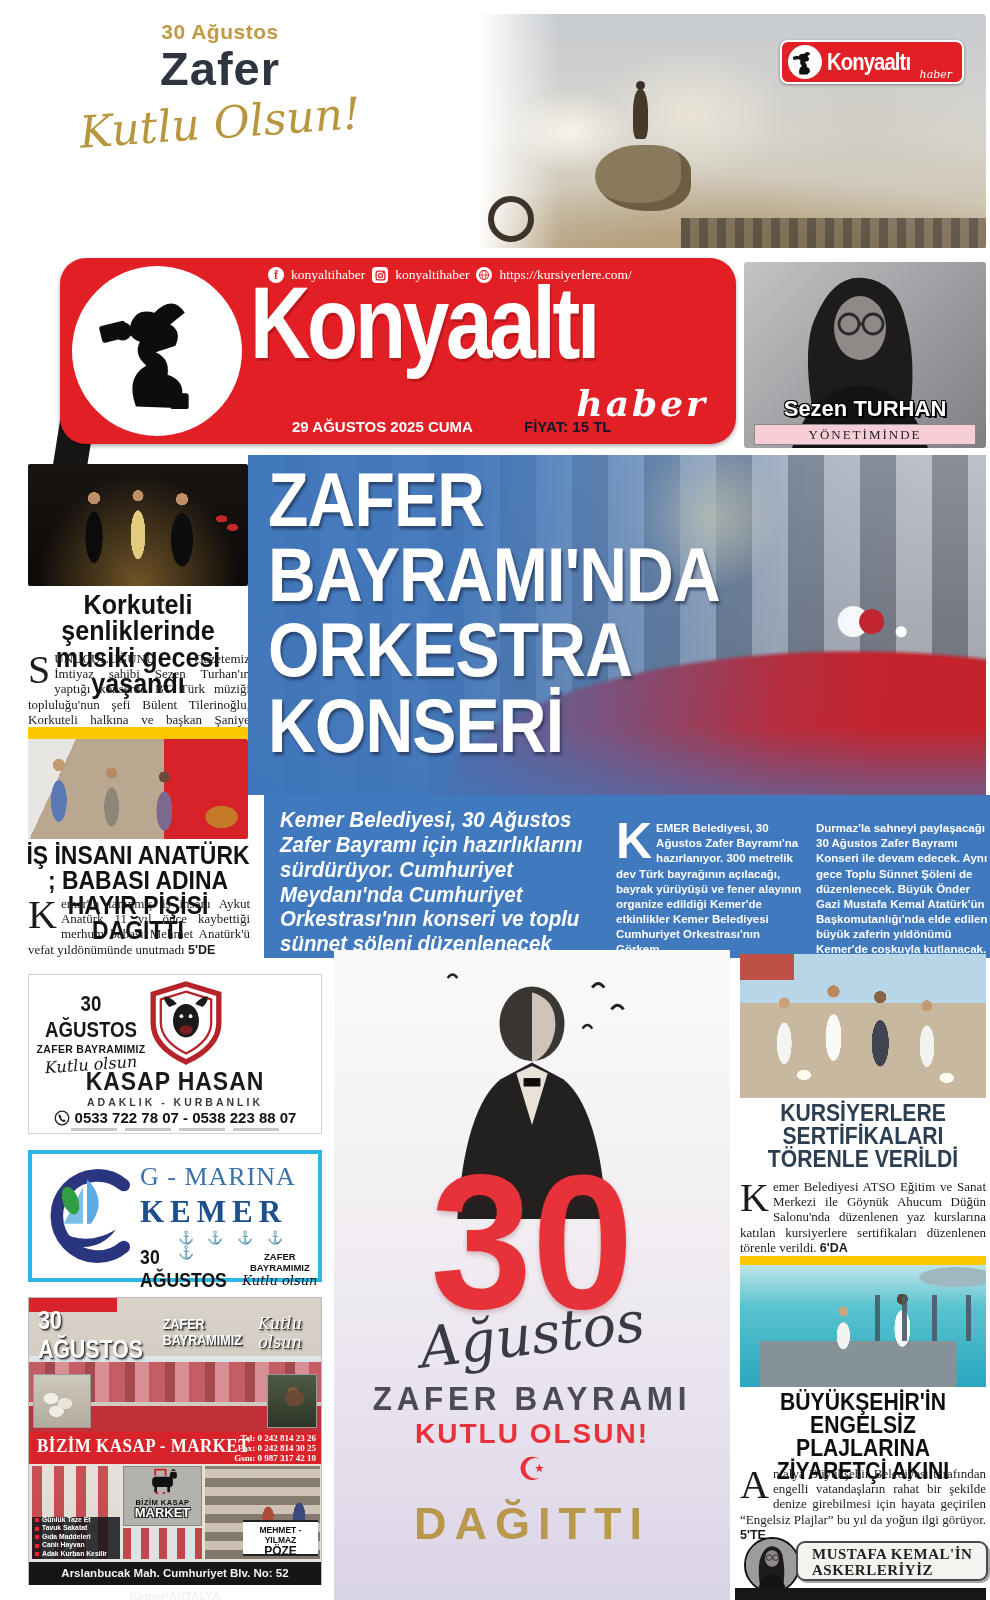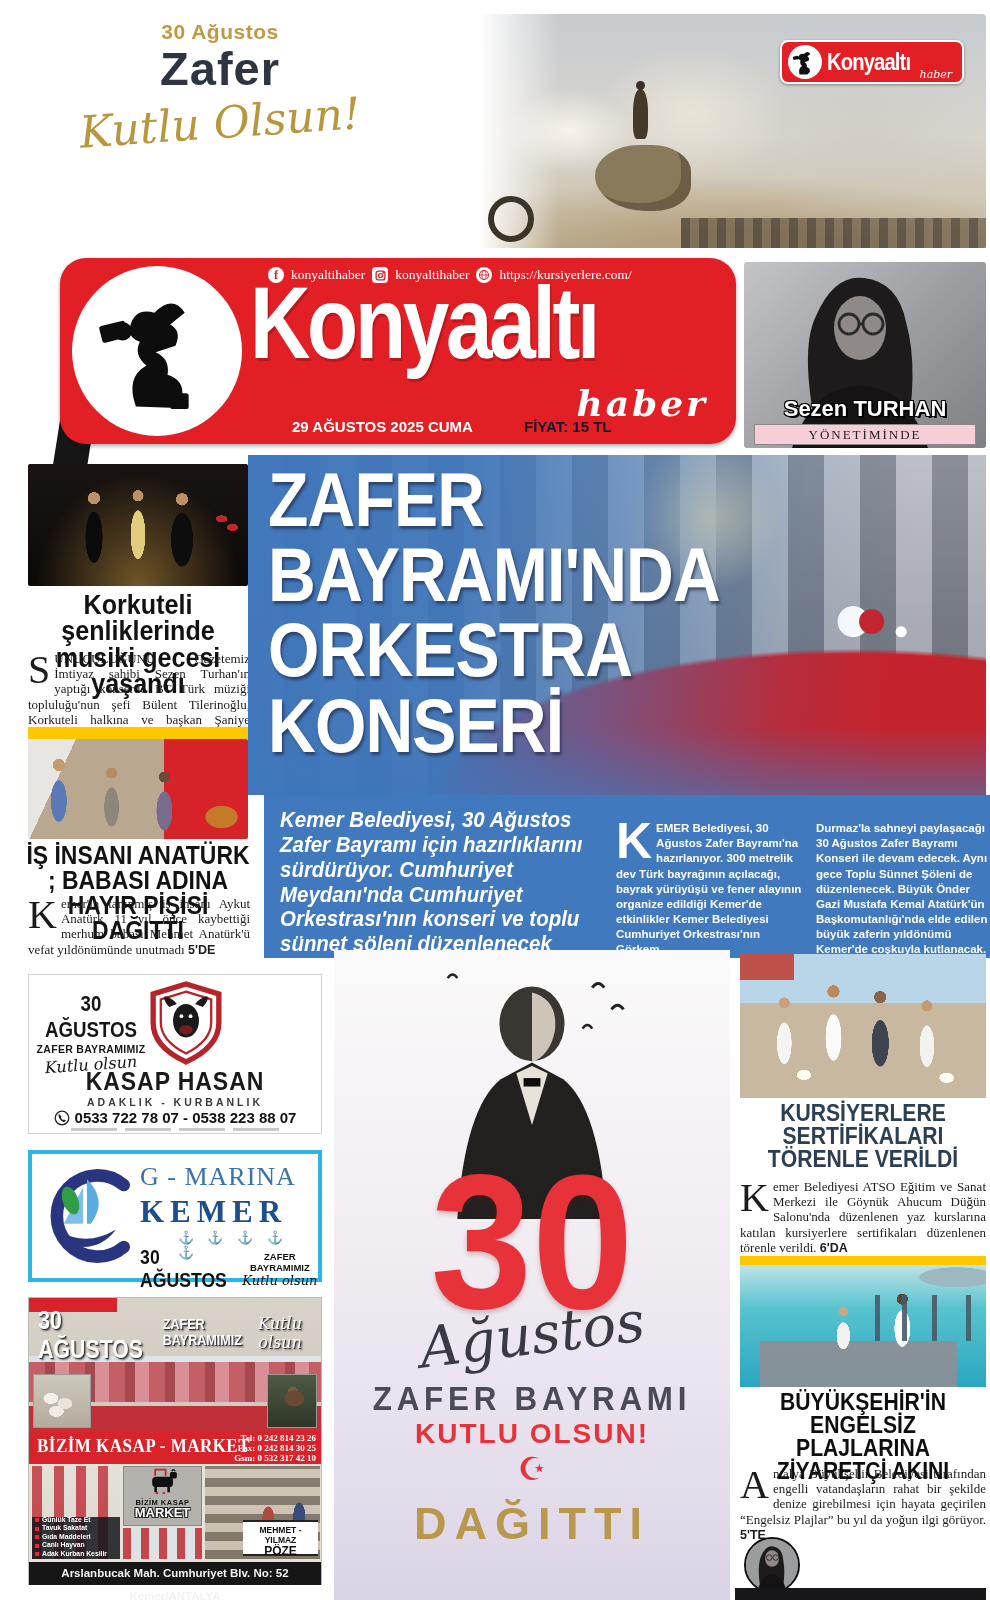--- a/index.html
+++ b/index.html
@@ -461,21 +461,21 @@
       <span class="bz-b2">ZAFER BAYRAMIMIZ</span>
       <span class="bz-b3">Kutlu olsun</span>
     </div>
     <div class="bz-sheep"></div>
     <div class="bz-bull"></div>
     <div class="bz-redbar">
       <div class="bz-name">BİZİM KASAP - MARKET</div>
       <div class="bz-phones">
         <div>Tel: 0 242 814 23 26</div>
         <div>Fax: 0 242 814 30 25</div>
-        <div>Gsm: 0 532 317 42 10</div>
+        <div>Gsm: 0 987 317 42 10</div>
       </div>
     </div>
     <div class="bz-collage">
       <div class="bz-ph-l"></div>
       <div class="bz-ph-r"></div>
       <div class="bz-logo">
         <svg viewBox="0 0 100 60">
           <rect x="25" y="20" width="48" height="24" rx="9" fill="#111"></rect>
           <rect x="66" y="9" width="16" height="15" rx="4" fill="#111"></rect>
           <path d="M70 7 q4 -6 8 0" stroke="#111" fill="none" stroke-width="3"></path>
@@ -552,19 +552,22 @@
     <div class="col-photo">
       <svg viewBox="0 0 56 56">
         <rect width="56" height="56" fill="#9a9c9e"></rect>
         <path d="M16 56 Q11 28 17 17 Q22 6 30 8 Q39 10 40 22 Q43 38 39 56 Z" fill="#1d1b1c"></path>
         <ellipse cx="28" cy="21" rx="7.5" ry="9" fill="#8f8a88"></ellipse>
         <circle cx="25" cy="20" r="3" fill="none" stroke="#2a2a2a" stroke-width="1"></circle>
         <circle cx="32" cy="20" r="3" fill="none" stroke="#2a2a2a" stroke-width="1"></circle>
         <path d="M12 56 Q18 38 28 38 Q38 38 44 56 Z" fill="#151314"></path>
       </svg>
     </div>
+    <div class="col-box">
+      <div class="col-title">MUSTAFA KEMAL'İN ASKERLERİYİZ</div>
+    </div>
     <div class="col-name">Sezen TURHAN</div>
     <div class="col-pref">&gt;8'de</div>
   </div>
 
   <div class="bottom-strip"></div>
 
 </div>
 
 </body></html>

